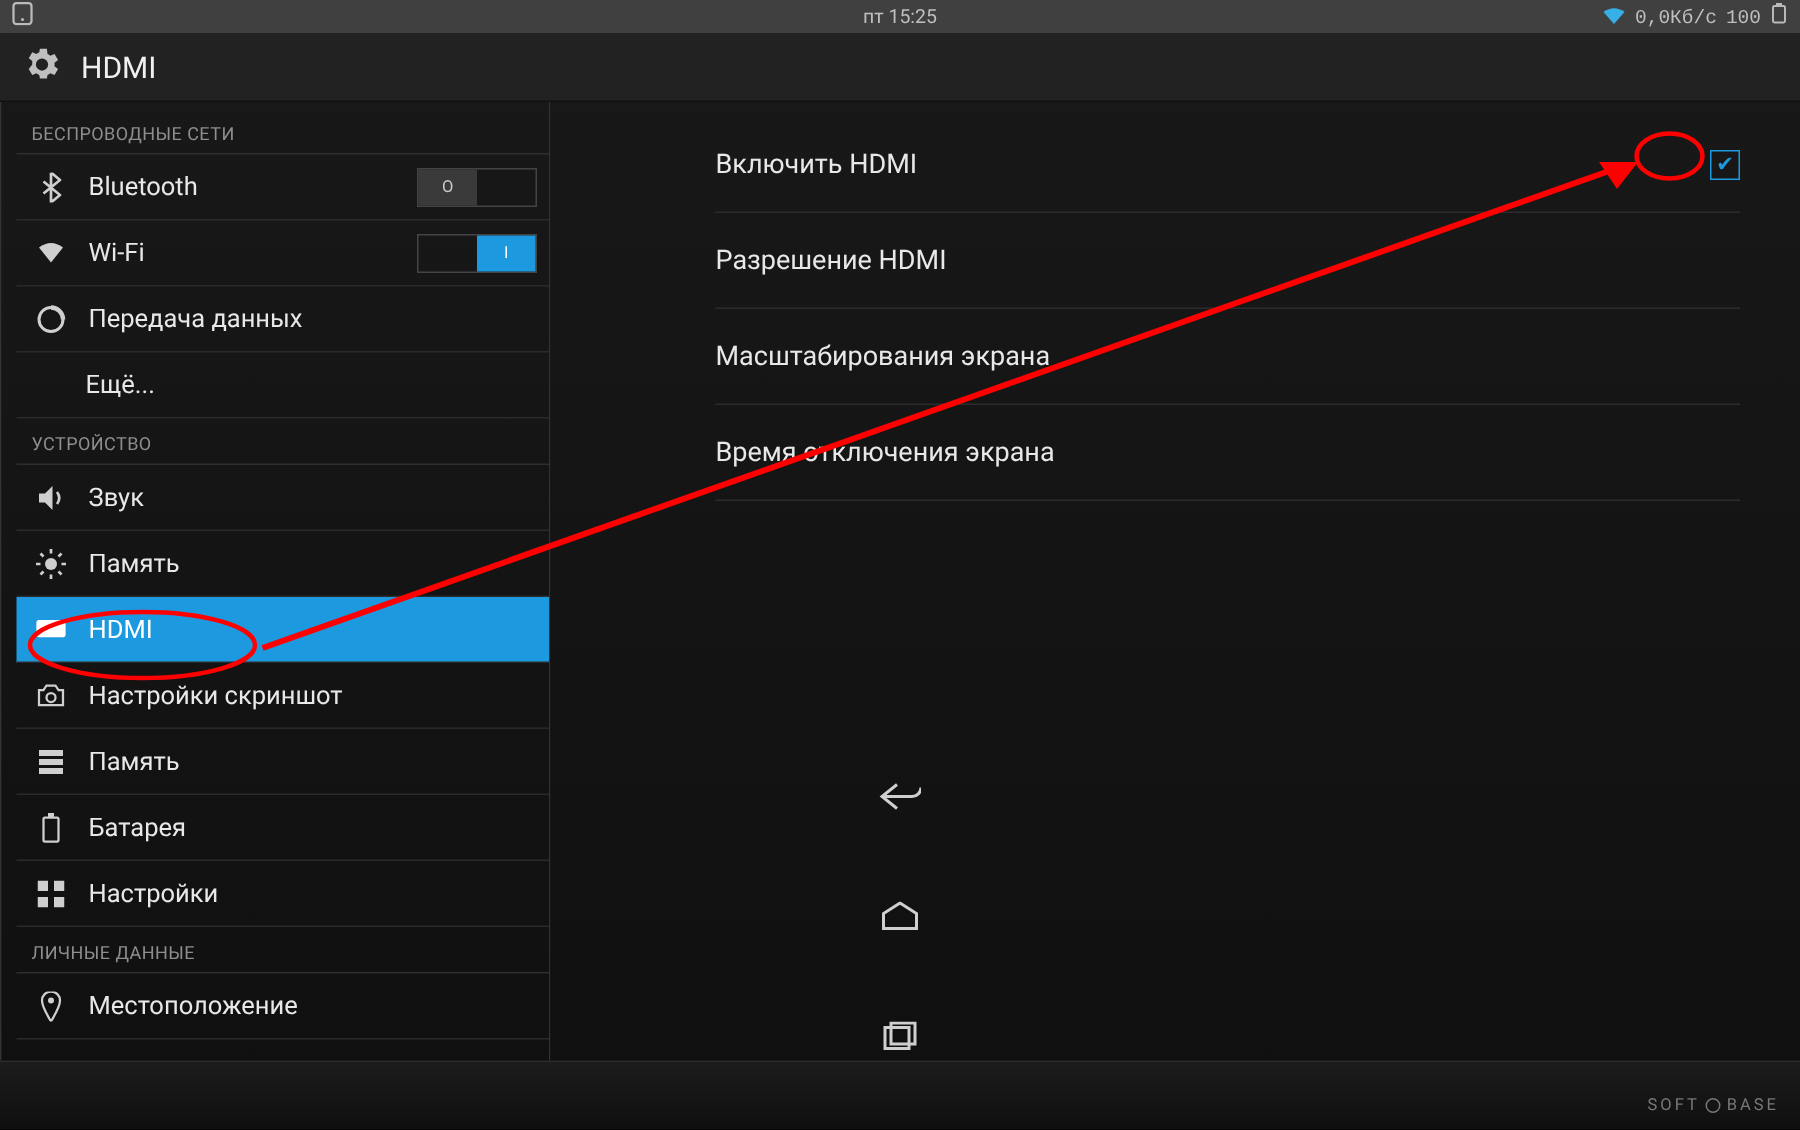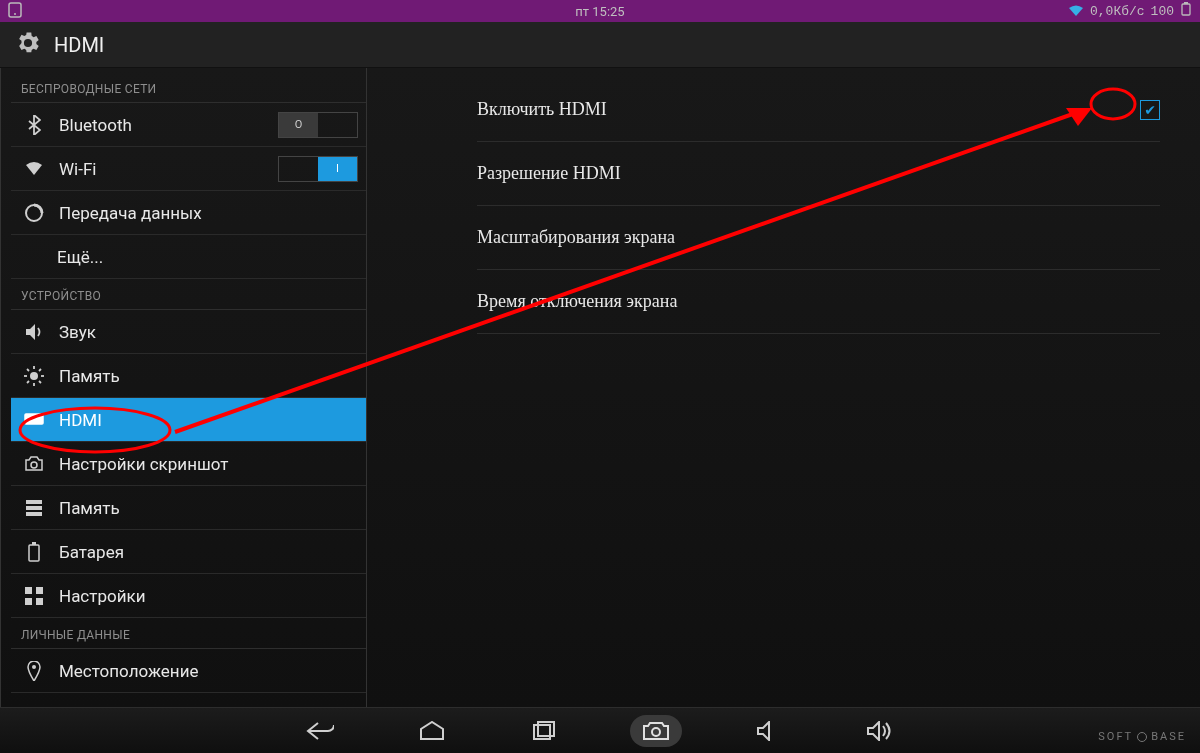--- a/index.html
+++ b/index.html
@@ -5,21 +5,21 @@
   * { box-sizing: border-box; margin: 0; padding: 0; }
   body {
     width: 1200px; height: 753px;
     background: #000; color: #e8e8e8;
     font-family: "Roboto", "Helvetica Neue", Arial, sans-serif;
     overflow: hidden; position: relative;
   }
   
   #status-bar {
     height: 22px; width: 100%;
-    background: #701a75;
+    background: #404040;
     display: flex; align-items: center;
     font-size: 13px; color: #bfbfbf;
     position: relative;
   }
   #status-bar .left   { position:absolute; left:8px;  display:flex; gap:8px; align-items:center;}
   #status-bar .center { position:absolute; left:50%; transform:translateX(-50%);}
   #status-bar .right  { position:absolute; right:8px; display:flex; gap:6px; align-items:center;font-family:Liberation Mono, monospace;}
   .wifi-icon { display:inline-block; }
   .wifi-icon svg { display:block; }
 
@@ -78,35 +78,35 @@
 
   .plain-label { padding-left:34px; } 
 
   
   .content-row {
     height:64px; display:flex; align-items:center;
     border-bottom:1px solid #2c2c2c;
     font-size:18px; color:#e8e8e8;
     cursor:pointer;
   }
-  .content-row .row-label { flex:1;font-family:Liberation Serif, serif; }
+  .content-row .row-label { flex:1; }
   .checkbox {
     width:20px; height:20px; border:1px solid #1d9adf;
     display:flex; align-items:center; justify-content:center;
     color:#1d9adf; font-size:14px;
   }
   .checkbox.checked::after { content:"✔"; }
   .checkbox-wrap{ position:relative; }
 
   
   #nav-bar {
     position:absolute; bottom:0; left:0; width:100%; height:46px;
     background:linear-gradient(#1c1c1c,#0f0f0f);
     border-top:1px solid #2d2d2d;
-    display:flex; align-items:center; justify-content:center; gap:60px;
+    display:flex; align-items:center; justify-content:center; gap:60px;flex-direction:column;
   }
   #nav-bar .nav-btn { width:52px; height:32px; display:flex; align-items:center; justify-content:center; cursor:pointer; color:#bcbcbc;}
   #nav-bar .nav-btn.active { background:#3a3a3a; border-radius:20px; }
   #nav-bar .watermark {
     position:absolute; right:14px; bottom:10px;
     font-size:11px; color:#777; letter-spacing:2px;
     display:flex; align-items:center; gap:4px;
   }
   #nav-bar .watermark .knob{width:10px;height:10px;border-radius:50%;border:1px solid #777;}
 

